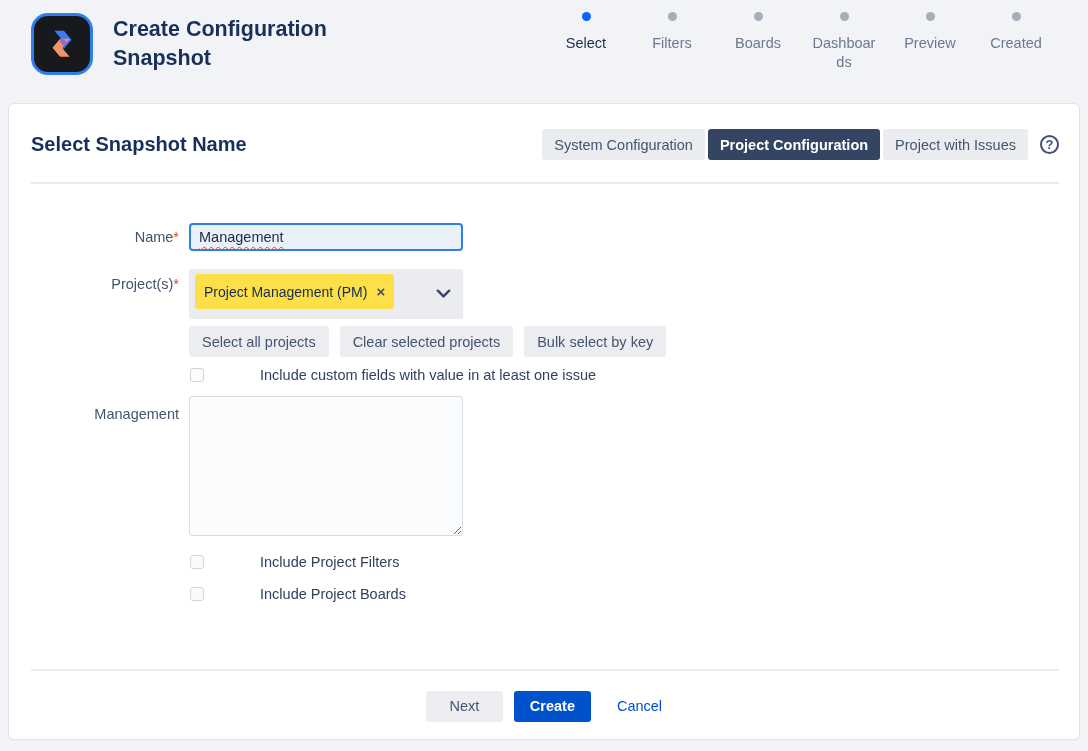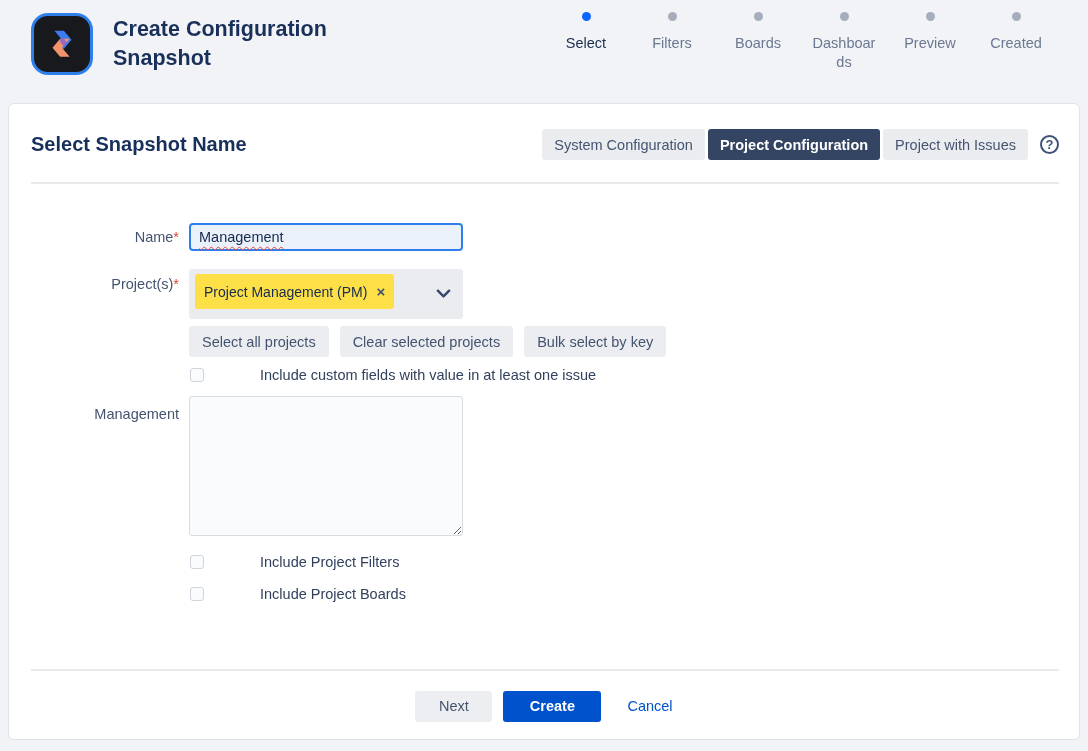--- a/index.html
+++ b/index.html
@@ -114,21 +114,21 @@
     resize:both; font-family:inherit; font-size:14px; color:#172B4D; padding:6px 8px;
   }
 
   
   .footer {
     position:absolute; top:586px; left:0; right:0; height:32px;
     display:flex; align-items:center; justify-content:center;
   }
   .btn-next { width:77px; justify-content:center; background:#EDEEF1; }
   .btn-create {
-    width:98px; height:31px; margin-left:11px; background:#0052CC; color:#FFFFFF;
+    width:77px; height:31px; margin-left:11px; background:#0052CC; color:#FFFFFF;
     font-weight:700; font-size:14.5px; border:none; border-radius:3px;
     cursor:pointer; font-family:inherit;
   }
   .link-cancel {
     margin-left:26px; color:#0052CC; font-size:14.5px; text-decoration:none; cursor:pointer;
   }
 </style>
 </head>
 <body>
 

